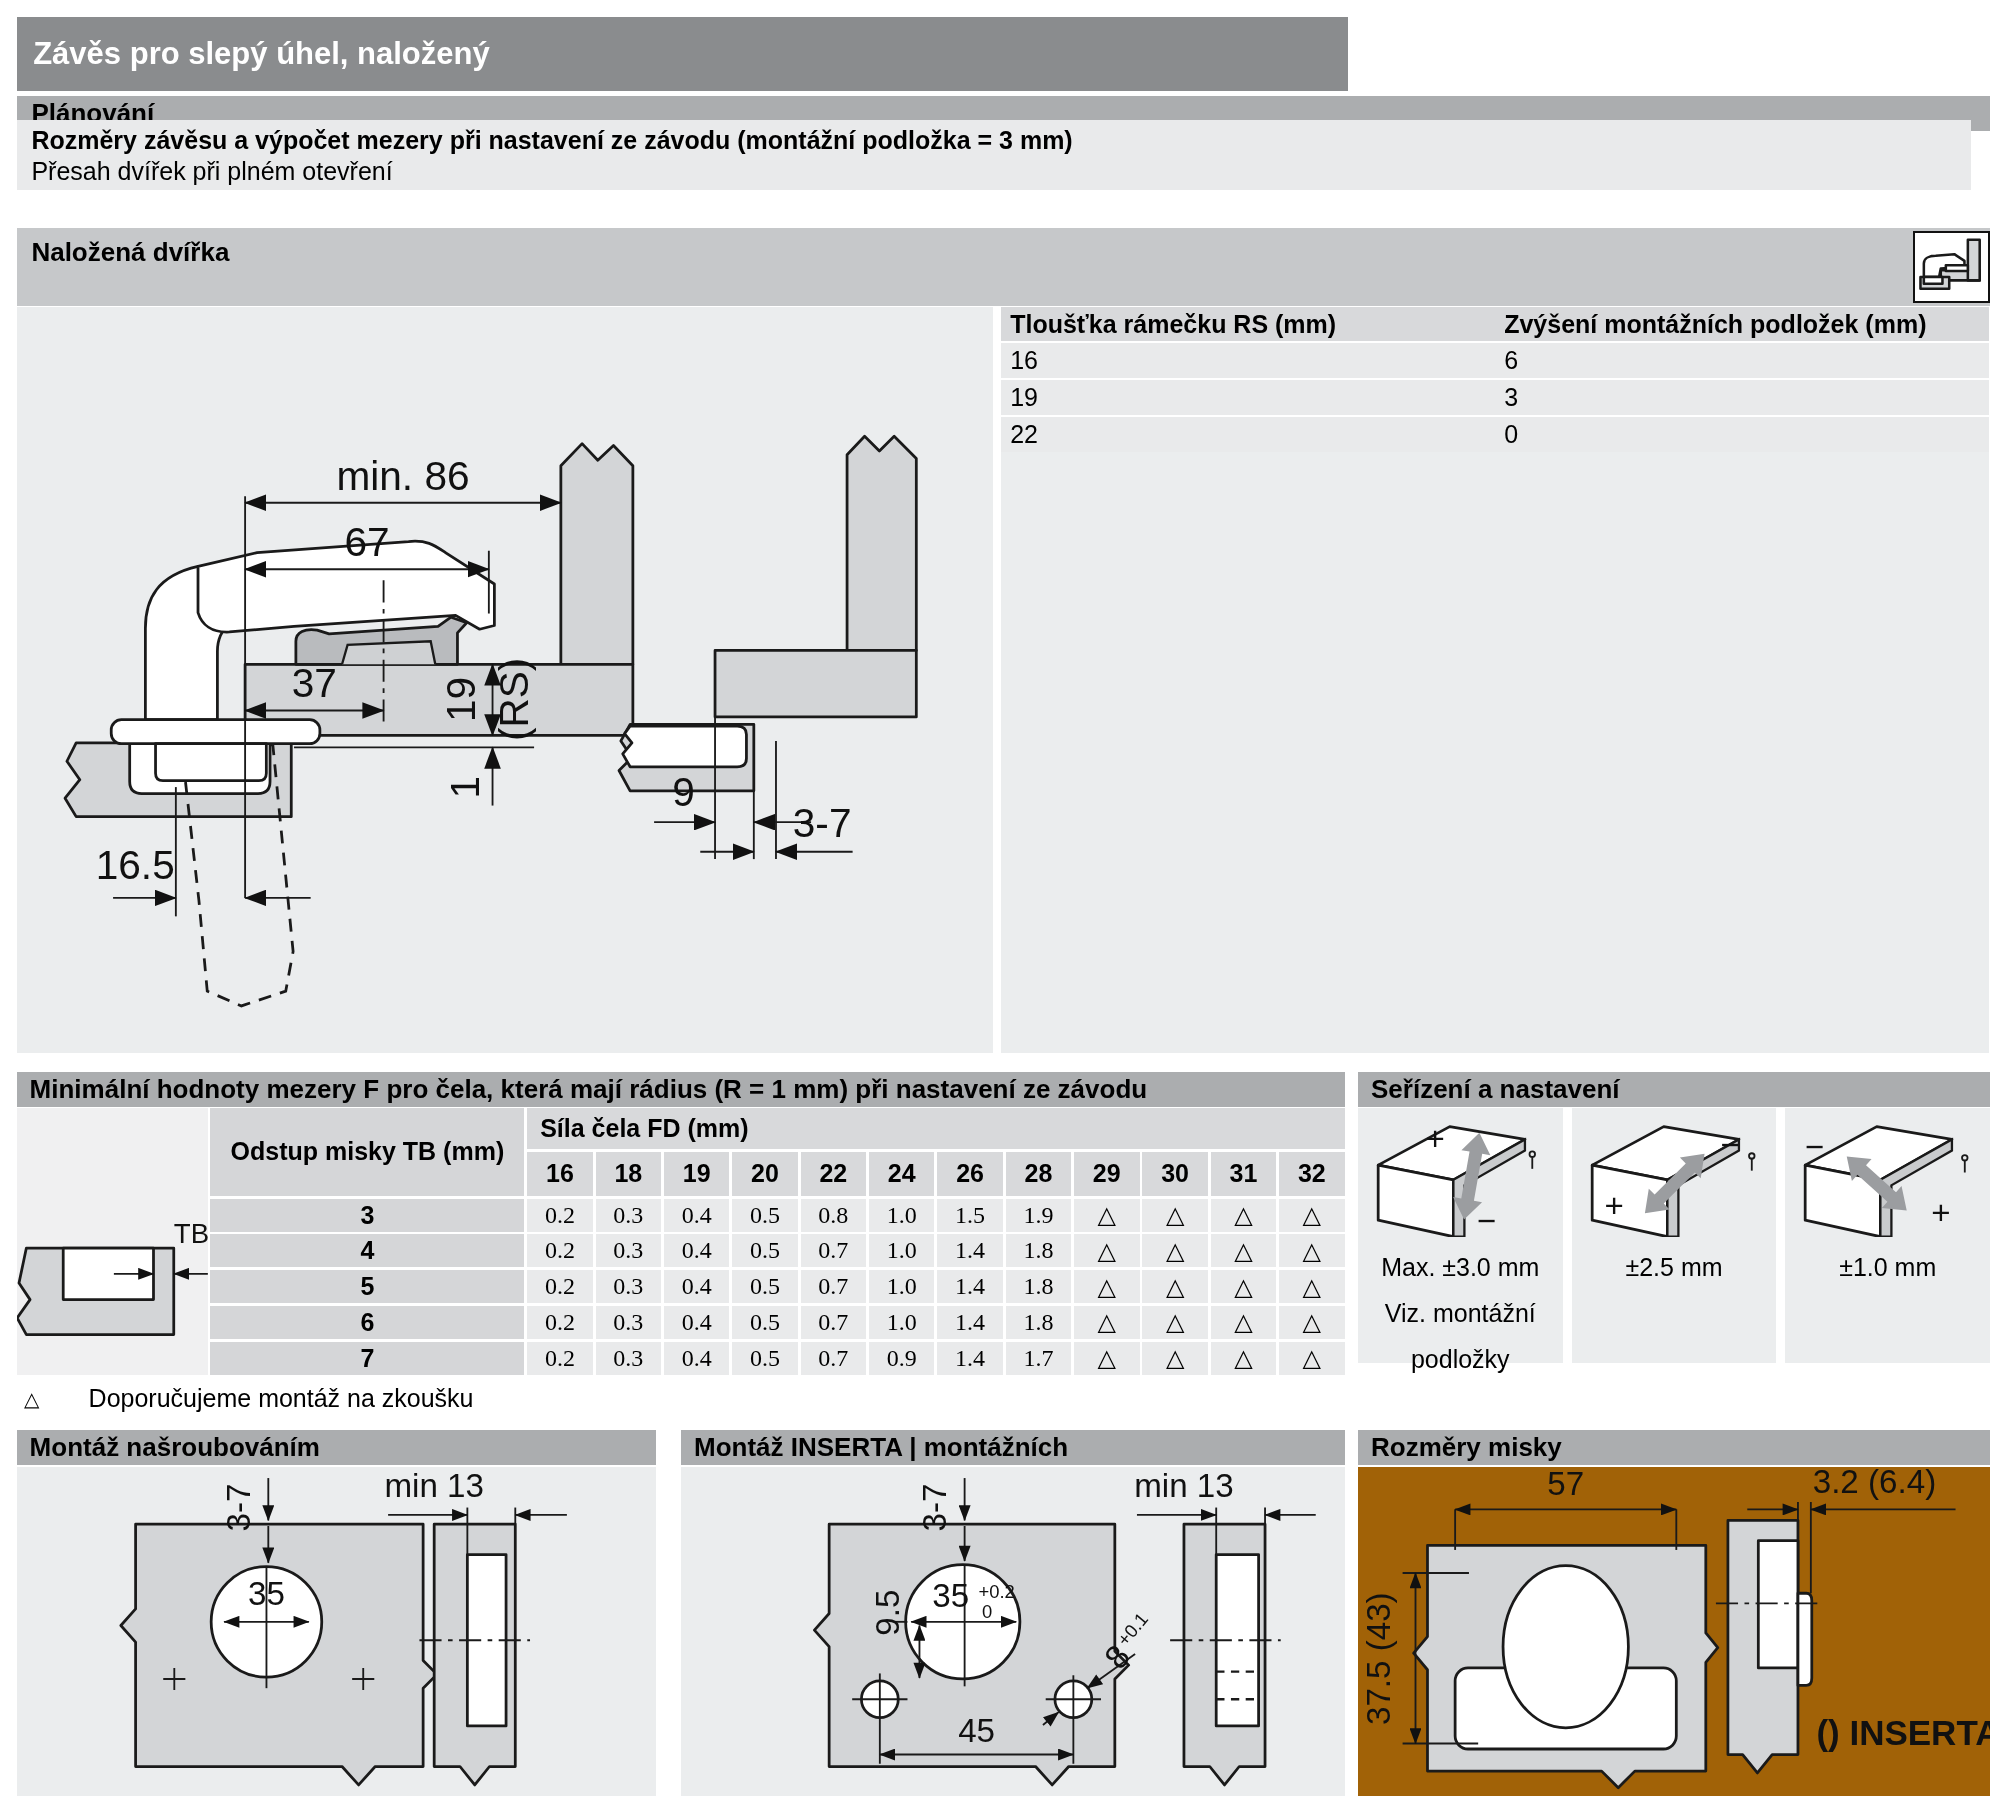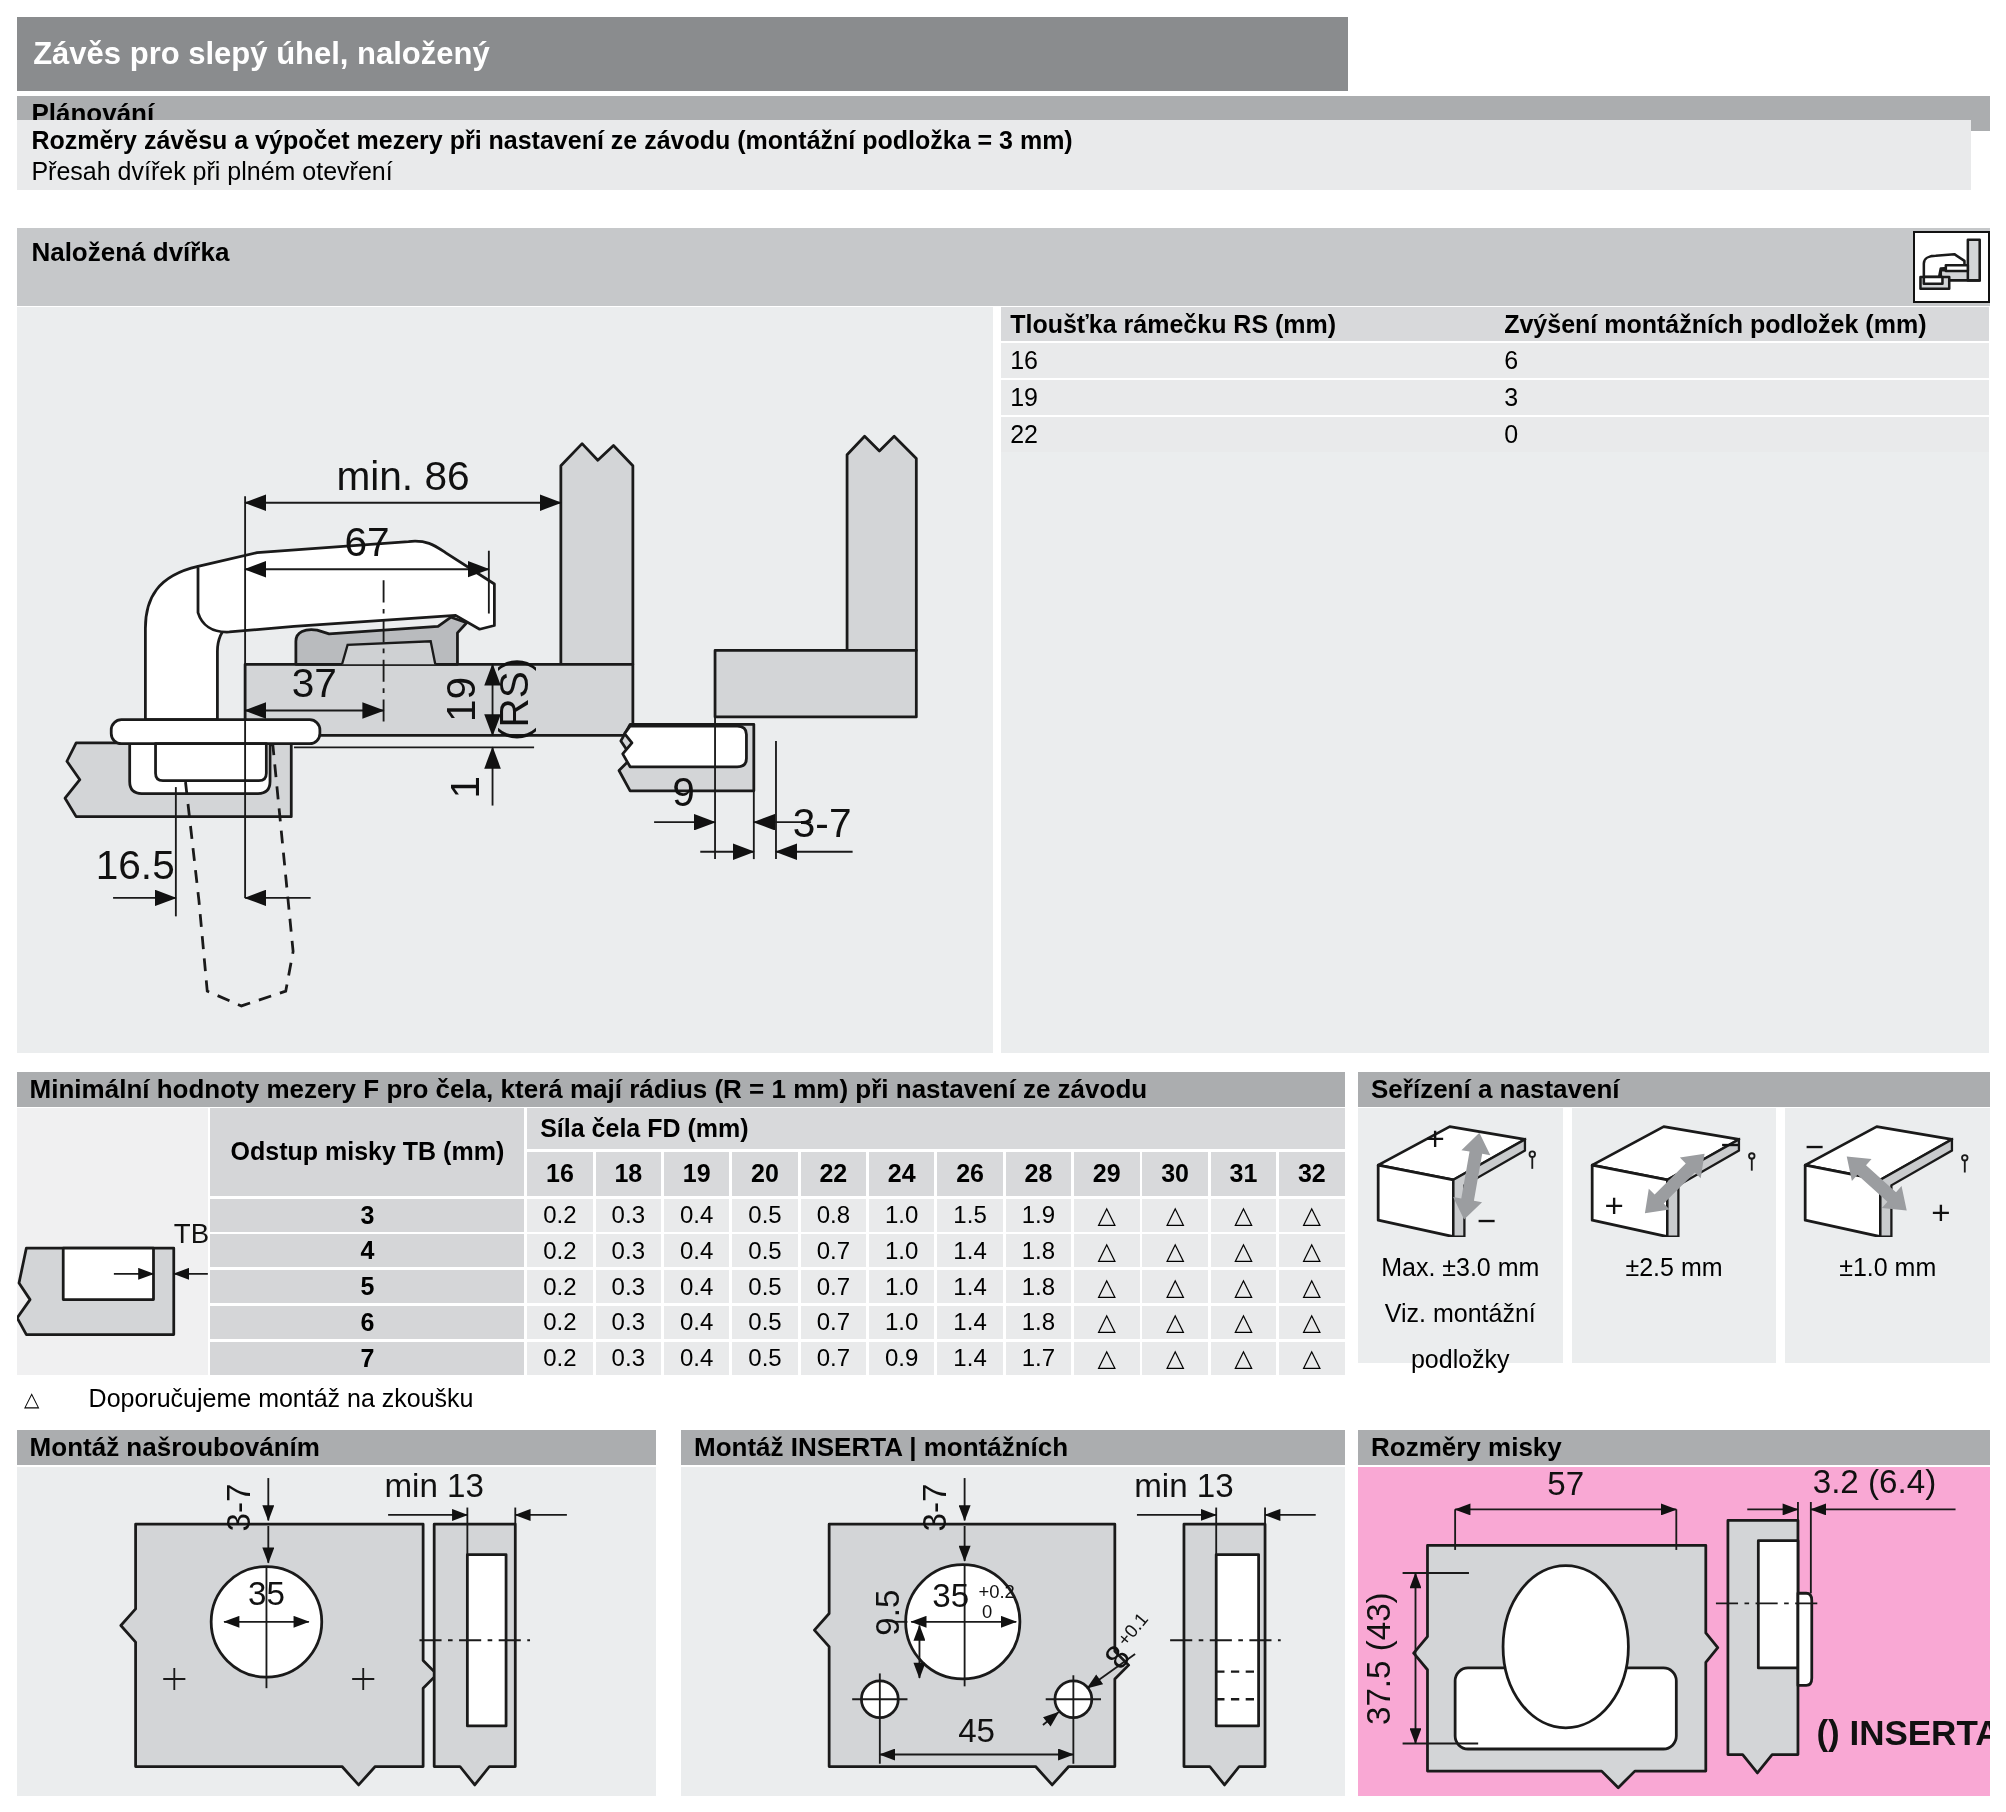--- a/index.html
+++ b/index.html
@@ -34,34 +34,34 @@
   .f-table{left:16.6px;top:1108px;width:1328px;display:grid;
            grid-template-columns:191px 314px repeat(12,1fr);
            grid-template-rows:41px 44px 33px 33px 33px 33px 33px;gap:2.8px;background:#fff;}
   .f-spacer{grid-column:1;grid-row:1/8;background:#f0f0f1;position:relative;}
   .f-tbhead{grid-column:2;grid-row:1/3;background:#d5d6d8;font-weight:bold;font-size:25px;
             display:flex;align-items:center;justify-content:center;}
   .f-fdhead{grid-column:3/15;grid-row:1;background:#d8d9db;font-weight:bold;font-size:25px;
             display:flex;align-items:center;padding-left:13px;box-sizing:border-box;}
   .f-colh{background:#d8d9db;font-weight:bold;font-size:25px;display:flex;align-items:center;justify-content:center;}
   .f-tb{background:#d5d6d8;font-weight:bold;font-size:25px;display:flex;align-items:center;justify-content:center;}
-  .f-val{background:#e9eaeb;font-size:24px;display:flex;align-items:center;justify-content:center;}
+  .f-val{background:#e9eaeb;font-size:24px;display:flex;align-items:center;justify-content:center;font-family:Liberation Serif, serif;}
   .footnote{left:16.6px;top:1382px;width:1328px;height:33px;display:flex;align-items:center;font-size:25px;}
   .footnote .sym{width:72px;padding-left:7.4px;box-sizing:border-box;font-size:20px;}
   .adj-cells{left:1358px;top:1108px;width:632px;height:255px;display:flex;gap:9.2px;}
   .adj-cell{flex:1;background:#ebedee;text-align:center;}
   .adj-cap{font-size:25px;line-height:32px;margin-top:14px;}
   .sec-bar{height:35px;background:#abadaf;display:flex;align-items:center;padding-left:13px;
            box-sizing:border-box;font-size:26px;font-weight:bold;}
   .b1{left:16.6px;top:1430px;width:639px;}
   .b2{left:681px;top:1430px;width:664px;}
   .b3{left:1358px;top:1430px;width:632px;}
   .p1{left:16.6px;top:1467px;width:639px;height:329px;background:#ebedee;}
   .p2{left:681px;top:1467px;width:664px;height:329px;background:#ebedee;}
-  .p3{left:1358px;top:1467px;width:632px;height:329px;background:#f9a8d4;}
+  .p3{left:1358px;top:1467px;width:632px;height:329px;background:#a16207;}
   svg{display:block;}
   svg text{font-family:"Liberation Sans",sans-serif;fill:#111;}
   .t44{font-size:44px;} .t36{font-size:36px;} .t30{font-size:30px;}
   .t20{font-size:20px;} .t38b{font-size:38px;font-weight:bold;}
   .ln2{stroke:#1a1a1a;stroke-width:2;fill:none;}
   .wood{fill:#d3d5d7;stroke:#1a1a1a;stroke-width:3;stroke-linejoin:round;}
   .white{fill:#ffffff;stroke:#1a1a1a;stroke-width:3;stroke-linejoin:round;}
   .plate{fill:#b9bbbe;stroke:#1a1a1a;stroke-width:3;stroke-linejoin:round;}
   .cl{stroke:#1a1a1a;stroke-width:2;stroke-dasharray:24 7 5 7;fill:none;}
   .dsh{stroke:#1a1a1a;stroke-width:3;stroke-dasharray:14 10;fill:none;}

